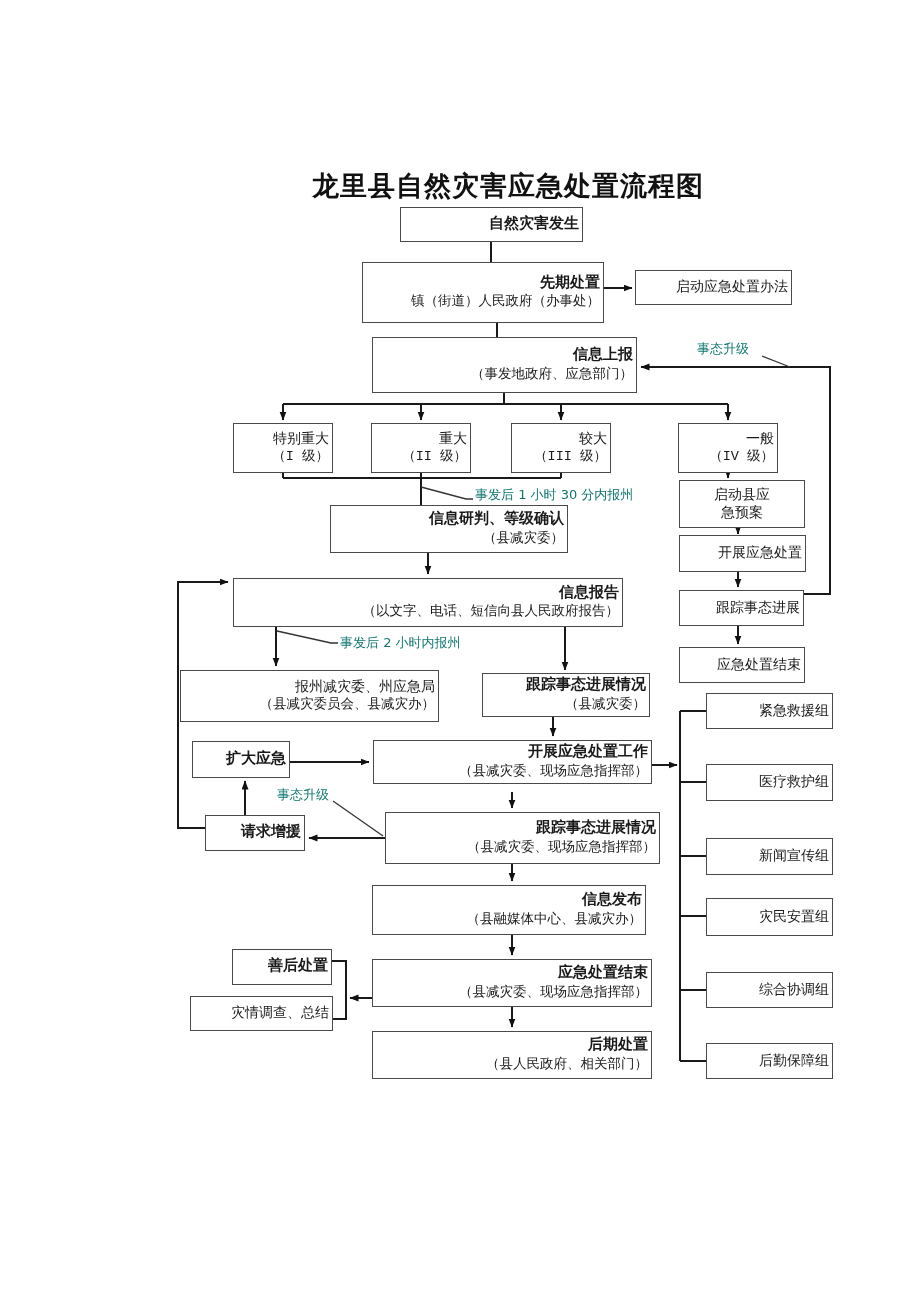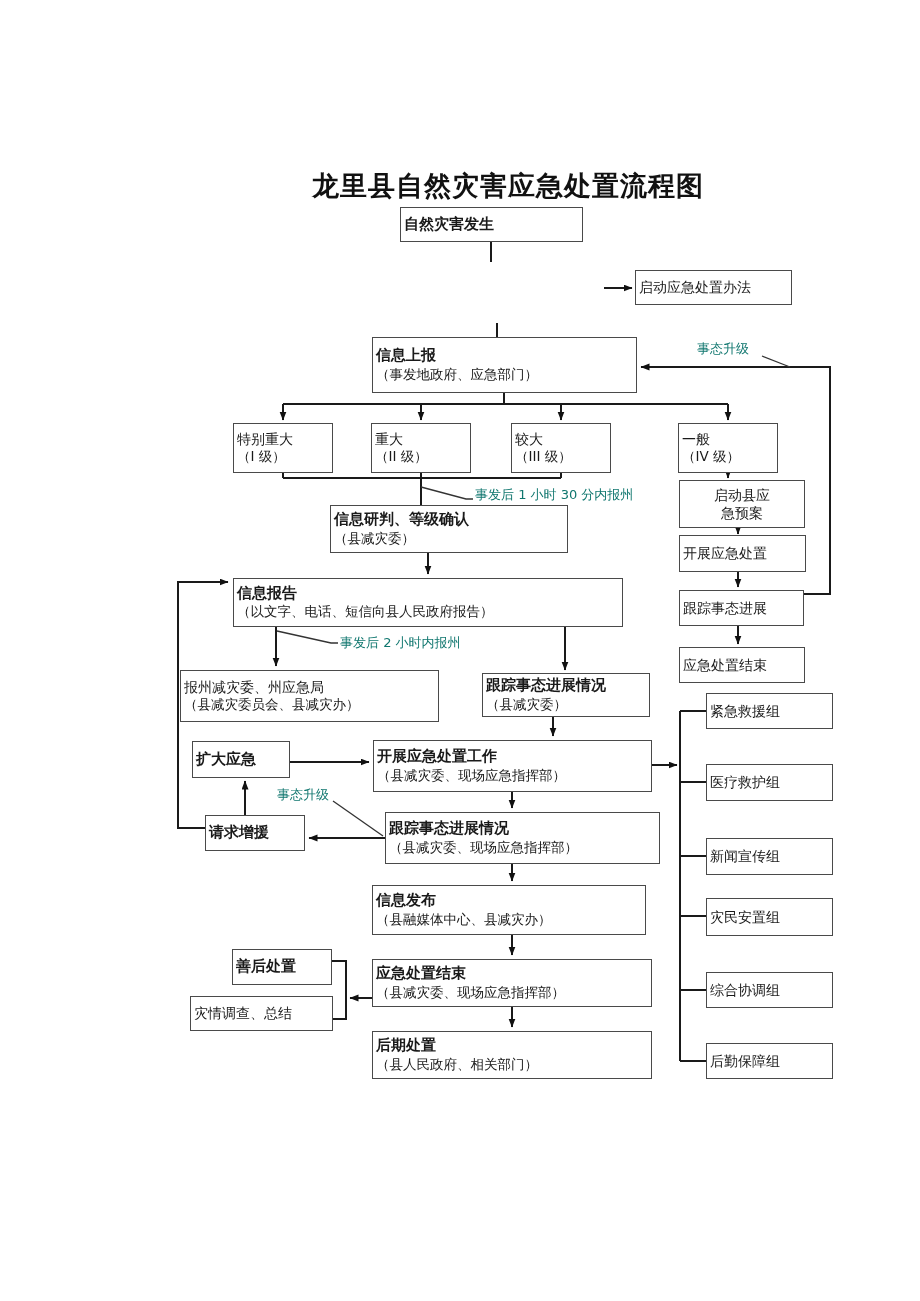--- a/index.html
+++ b/index.html
@@ -6,22 +6,22 @@
   .page{
     position:relative;width:920px;height:1301px;background:#ffffff;
     font-family:"DejaVu Sans",sans-serif;color:#1a1a1a;overflow:hidden;
   }
   .title{
     position:absolute;left:234px;top:168px;width:470px;text-align:right;
     font-size:27px;font-weight:700;letter-spacing:1px;color:#111;
   }
   .box{
     position:absolute;box-sizing:border-box;border:1.5px solid #4a4a4a;background:#fff;
-    display:flex;flex-direction:column;align-items:flex-start;justify-content:center;
-    text-align:center;line-height:1.3;padding:1px 3px;
+    display:flex;flex-direction:column;align-items:flex-end;justify-content:center;
+    text-align:center;line-height:1.3;padding:1px 3px;font-family:Liberation Mono, monospace;
   }
   .box .l1{font-size:14px;}
   .box .l1.b{font-weight:700;font-size:15px;}
   .box .l2{font-size:13.5px;}
   .wrapnarrow{padding:1px 31px;word-break:break-all;}
   .lbl{position:absolute;font-size:13px;color:#0f766e;white-space:nowrap;}
   svg.wires{position:absolute;left:0;top:0;pointer-events:none;}
 </style>
 </head>
 <body>
@@ -84,20 +84,24 @@
       <path d="M277,631 L331,643 L338,643"></path>
       <path d="M762,356 L790,367"></path>
       <path d="M333,801 L383,836"></path>
     </g>
   </svg>
 
   <div class="box" style="left:400px;top:207px;width:183px;height:35px">
     <span class="l1 b">自然灾害发生</span>
   </div>
 
+  <div class="box" style="left:362px;top:262px;width:242px;height:61px">
+    <span class="l1 b">先期处置</span>
+    <span class="l2">镇（街道）人民政府（办事处）</span>
+  </div>
 
   <div class="box" style="left:635px;top:270px;width:157px;height:35px">
     <span class="l1">启动应急处置办法</span>
   </div>
 
   <div class="box" style="left:372px;top:337px;width:265px;height:56px">
     <span class="l1 b">信息上报</span>
     <span class="l2">（事发地政府、应急部门）</span>
   </div>
 
@@ -135,21 +139,21 @@
 
   <div class="box" style="left:482px;top:673px;width:168px;height:44px">
     <span class="l1 b">跟踪事态进展情况</span>
     <span class="l2">（县减灾委）</span>
   </div>
 
   <div class="box" style="left:192px;top:741px;width:98px;height:37px">
     <span class="l1 b">扩大应急</span>
   </div>
 
-  <div class="box" style="left:373px;top:740px;width:279px;height:52px">
+  <div class="box" style="left:373px;top:740px;width:279px;height:44px">
     <span class="l1 b">开展应急处置工作</span>
     <span class="l2">（县减灾委、现场应急指挥部）</span>
   </div>
 
   <div class="box" style="left:205px;top:815px;width:100px;height:36px">
     <span class="l1 b">请求增援</span>
   </div>
 
   <div class="box" style="left:385px;top:812px;width:275px;height:52px">
     <span class="l1 b">跟踪事态进展情况</span>

